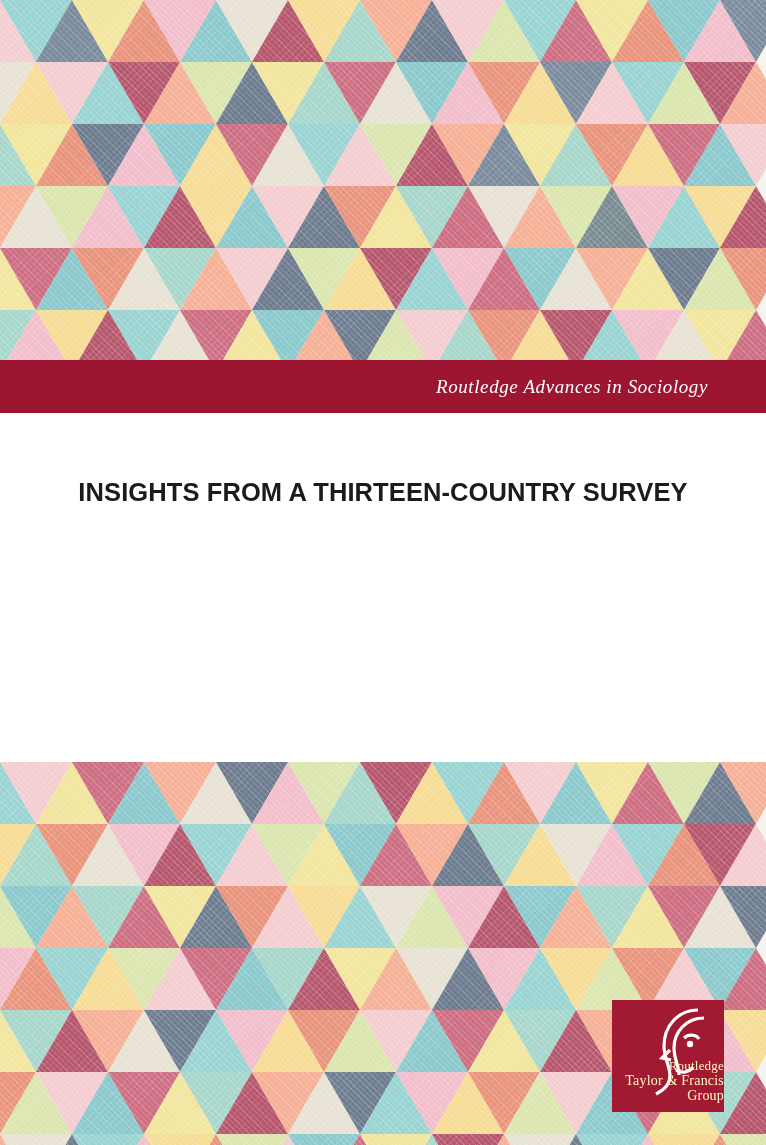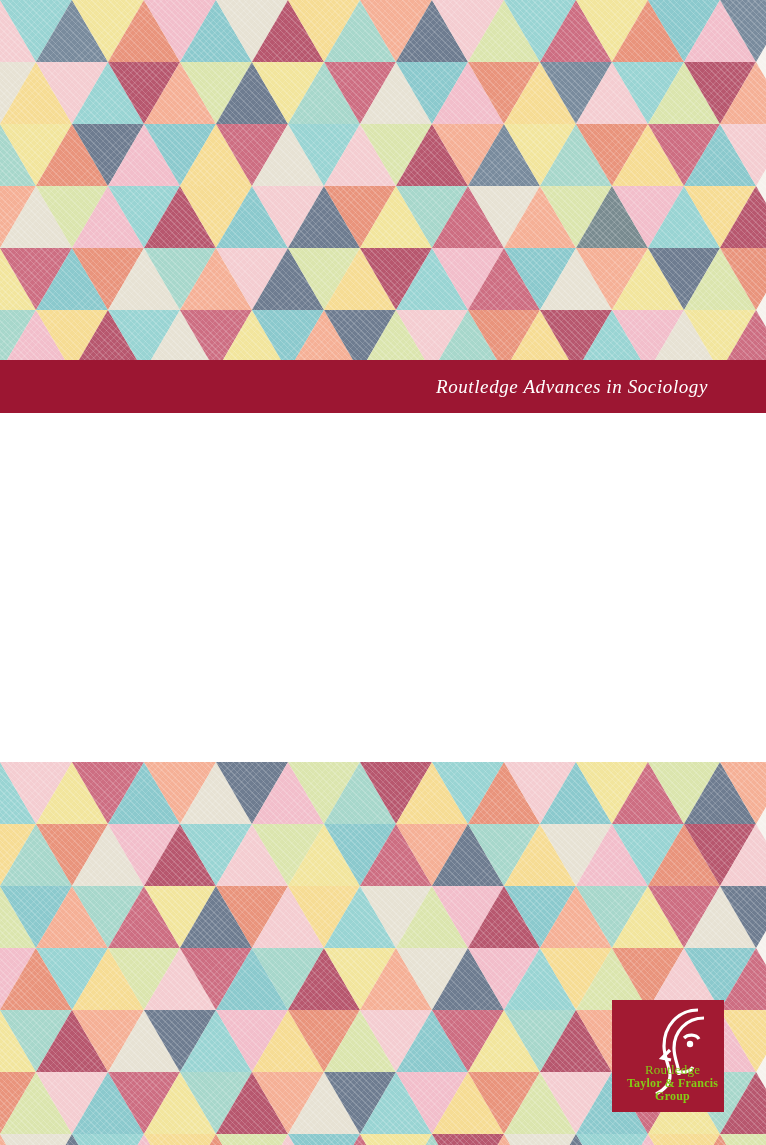--- a/index.html
+++ b/index.html
@@ -151,25 +151,25 @@
     position: absolute;
     right: -6px;
     top: 4px;
     width: 104px;
     height: 104px;
   }
   .logo-text {
     position: absolute;
     left: 9px;
     bottom: 9px;
-    color: #84cc16;
+    color: #fef9c3;
     font-family: "Liberation Serif", serif;
     font-size: 13px;
     line-height: 1.08;
-    text-align: center;
+    text-align: right;
     letter-spacing: 0.2px;
   }
 </style>
 </head>
 <body>
 
 <div class="cover">
 
   <div class="pattern pattern-top">
     <div class="tri-row">
@@ -322,20 +322,21 @@
       <div class="tri up" style="left:720px; border-bottom-color:#c95f75;"></div>
       <div class="hatch"></div>
     </div>
   </div>
 
   <div class="series-band">
     <div class="series-text">Routledge Advances in Sociology</div>
   </div>
 
   <div class="title-block">
+    <h2 class="book-subtitle">INSIGHTS FROM A THIRTEEN-COUNTRY SURVEY</h2>
   </div>
 
   <div class="pattern pattern-bottom">
     <div class="tri-row">
       <div class="tri up" style="left:-36px; border-bottom-color:#8fd0cf;"></div>
       <div class="tri down" style="left:0px; border-top-color:#f4c9cd;"></div>
       <div class="tri up" style="left:36px; border-bottom-color:#f2e394;"></div>
       <div class="tri down" style="left:72px; border-top-color:#c95f75;"></div>
       <div class="tri up" style="left:108px; border-bottom-color:#7fc4c9;"></div>
       <div class="tri down" style="left:144px; border-top-color:#f5a88c;"></div>
@@ -515,17 +516,17 @@
         <path d="M72 6 C52 6 38 22 38 42 C38 54 44 62 44 72 C44 80 38 86 30 90"></path>
         <path d="M78 14 C60 14 48 28 48 44 C48 55 53 62 53 71"></path>
         <path d="M58 34 C62 30 70 30 73 35"></path>
         <path d="M44 46 L36 54 L45 56"></path>
         <path d="M50 66 C56 70 64 68 67 63"></path>
       </g>
       <circle cx="64" cy="40" r="3.2" fill="#ffffff"></circle>
     </svg>
     <div class="logo-text">
       <div>Routledge</div>
-      <div style="font-size:12px; letter-spacing:0.2px;font-weight:bold;">Taylor &amp; Francis Group</div>
+      <div style="font-size:14px; letter-spacing:0.2px;">Taylor &amp; Francis Group</div>
     </div>
   </div>
 
 </div>
 
 </body></html>

